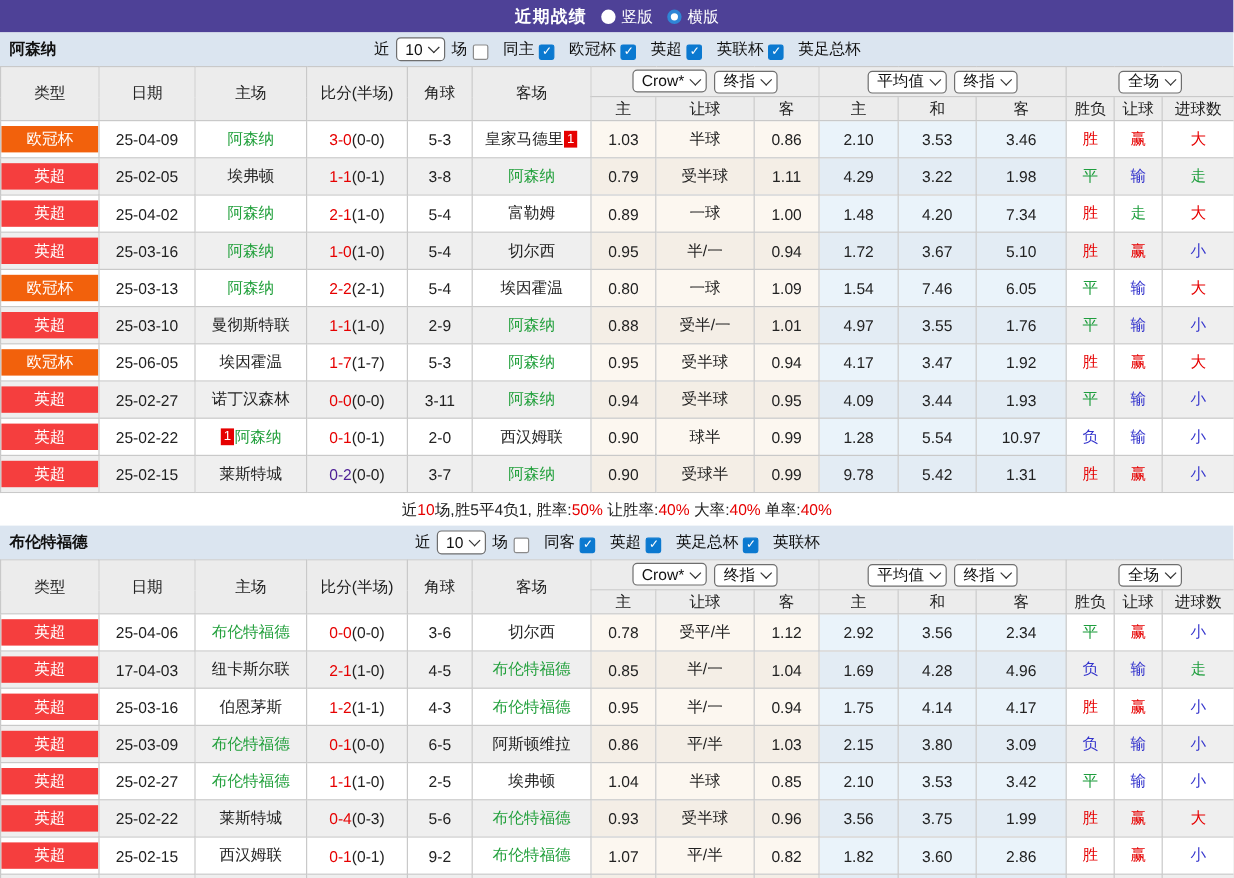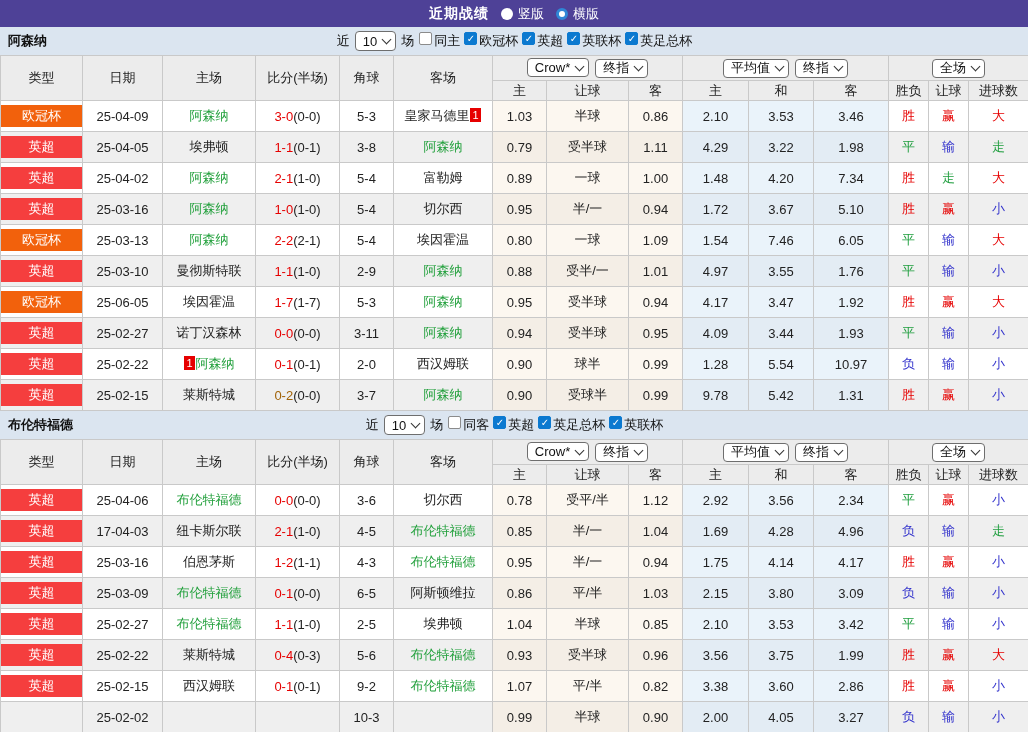--- a/index.html
+++ b/index.html
@@ -14,21 +14,21 @@
   .tb-radio{display:inline-flex;align-items:center;gap:5px;font-size:13px;cursor:pointer}
   .radio{width:12px;height:12px;border-radius:50%;background:#fff;box-sizing:border-box;flex:0 0 auto}
   .radio.checked{border:3px solid #2f86d6}
   
   .sec-head{height:28px;background:#dbe5f0;display:flex;align-items:center;position:relative;font-size:13px;color:#111}
   .team-name{position:absolute;left:8px;font-weight:bold;font-size:13px}
   .filter{margin:0 auto;display:flex;align-items:center;gap:4px}
   .f-lbl{margin:0 1px}
   .select{display:inline-flex;align-items:center;border:1px solid #6e6e6e;border-radius:4px;background:#fff;height:20px;padding:0 5px 0 7px;font-size:13px;color:#111;cursor:pointer;box-sizing:border-box}
   .chev{display:inline-block;width:6px;height:6px;border-right:1.7px solid #333;border-bottom:1.7px solid #333;transform:rotate(45deg);margin-left:6px;margin-bottom:3px}
-  .f-chk{display:inline-flex;align-items:flex-start;gap:2px;cursor:pointer}
+  .f-chk{display:inline-flex;align-items:flex-end;gap:12px;cursor:pointer}
   .cb{width:13px;height:13px;border:1px solid #8b8b8b;border-radius:2px;background:#fff;box-sizing:border-box;position:relative;flex:0 0 auto}
   .cb.on{background:#0b79d0;border-color:#0b79d0}
   .cb.on::after{content:"✓";position:absolute;color:#fff;font-size:10px;font-weight:bold;left:1.5px;top:0px;line-height:11px}
   
   table.grid{border-collapse:collapse;table-layout:fixed;width:1028px}
   .grid th,.grid td{border:1px solid #c9c9c9;text-align:center;font-weight:normal;font-size:13px;color:#222;padding:0;overflow:hidden;white-space:nowrap}
   .grid thead tr.hr1 th{height:24px;background:#ececec}
   .grid thead tr.hr2 th{height:19px;background:#ececec}
   .grid thead th.dd-cell .select{margin:0 3px;height:19px}
   .grid tbody td{height:26px;background:#fff}
@@ -165,21 +165,21 @@
             <td class="c-a">3.53</td>
             <td class="c-a">3.46</td>
             <td style="color: rgb(230, 0, 0);">胜</td>
             <td style="color: rgb(230, 0, 0);">赢</td>
             <td style="color: rgb(230, 0, 0);">大</td>
           </tr>
           <tr class="even">
             <td class="type">
               <div class="league-chip" style="background: rgb(245, 62, 62);">英超</div>
             </td>
-            <td>25-04-05</td>
+            <td>25-02-05</td>
             <td><span>埃弗顿</span></td>
             <td><span style="color: rgb(230, 0, 0);">1-1</span><span>(0-1)</span></td>
             <td>3-8</td>
             <td><span style="color: rgb(34, 160, 60);">阿森纳</span></td>
             <td class="c-h">0.79</td>
             <td class="c-h">受半球</td>
             <td class="c-h">1.11</td>
             <td class="c-a">4.29</td>
             <td class="c-a">3.22</td>
             <td class="c-a">1.98</td>
@@ -319,35 +319,36 @@
             <td style="color: rgb(51, 51, 204);">负</td>
             <td style="color: rgb(51, 51, 204);">输</td>
             <td style="color: rgb(51, 51, 204);">小</td>
           </tr>
           <tr class="even">
             <td class="type">
               <div class="league-chip" style="background: rgb(245, 62, 62);">英超</div>
             </td>
             <td>25-02-15</td>
             <td><span>莱斯特城</span></td>
-            <td><span style="color: #a16207;">0-2</span><span>(0-0)</span></td>
+            <td><span style="color: #4c1d95;">0-2</span><span>(0-0)</span></td>
             <td>3-7</td>
             <td><span style="color: rgb(34, 160, 60);">阿森纳</span></td>
             <td class="c-h">0.90</td>
             <td class="c-h">受球半</td>
             <td class="c-h">0.99</td>
             <td class="c-a">9.78</td>
             <td class="c-a">5.42</td>
             <td class="c-a">1.31</td>
             <td style="color: rgb(230, 0, 0);">胜</td>
             <td style="color: rgb(230, 0, 0);">赢</td>
             <td style="color: rgb(51, 51, 204);">小</td>
           </tr>
         </tbody>
       </table>
+      <div class="summary"><span>近</span><span class="red">10</span><span>场,胜5平4负1, 胜率:</span><span class="red">50%</span><span> 让胜率:</span><span class="red">40%</span><span> 大率:</span><span class="red">40%</span><span> 单率:</span><span class="red">40%</span></div>
     </div>
     <div class="section">
       <div class="sec-head">
         <span class="team-name">布伦特福德</span>
         <div class="filter">
           <span class="f-lbl">近</span>
           <span class="select">
             <span class="sel-txt">10</span>
             <i class="chev"></i>
           </span>
@@ -547,21 +548,21 @@
               <div class="league-chip" style="background: rgb(245, 62, 62);">英超</div>
             </td>
             <td>25-02-15</td>
             <td><span>西汉姆联</span></td>
             <td><span style="color: rgb(230, 0, 0);">0-1</span><span>(0-1)</span></td>
             <td>9-2</td>
             <td><span style="color: rgb(34, 160, 60);">布伦特福德</span></td>
             <td class="c-h">1.07</td>
             <td class="c-h">平/半</td>
             <td class="c-h">0.82</td>
-            <td class="c-a">3.38</td>
+            <td class="c-a">1.82</td>
             <td class="c-a">3.60</td>
             <td class="c-a">2.86</td>
             <td style="color: rgb(230, 0, 0);">胜</td>
             <td style="color: rgb(230, 0, 0);">赢</td>
             <td style="color: rgb(51, 51, 204);">小</td>
           </tr>
           <tr class="even">
             <td class="type"></td>
             <td>25-02-02</td>
             <td></td>

